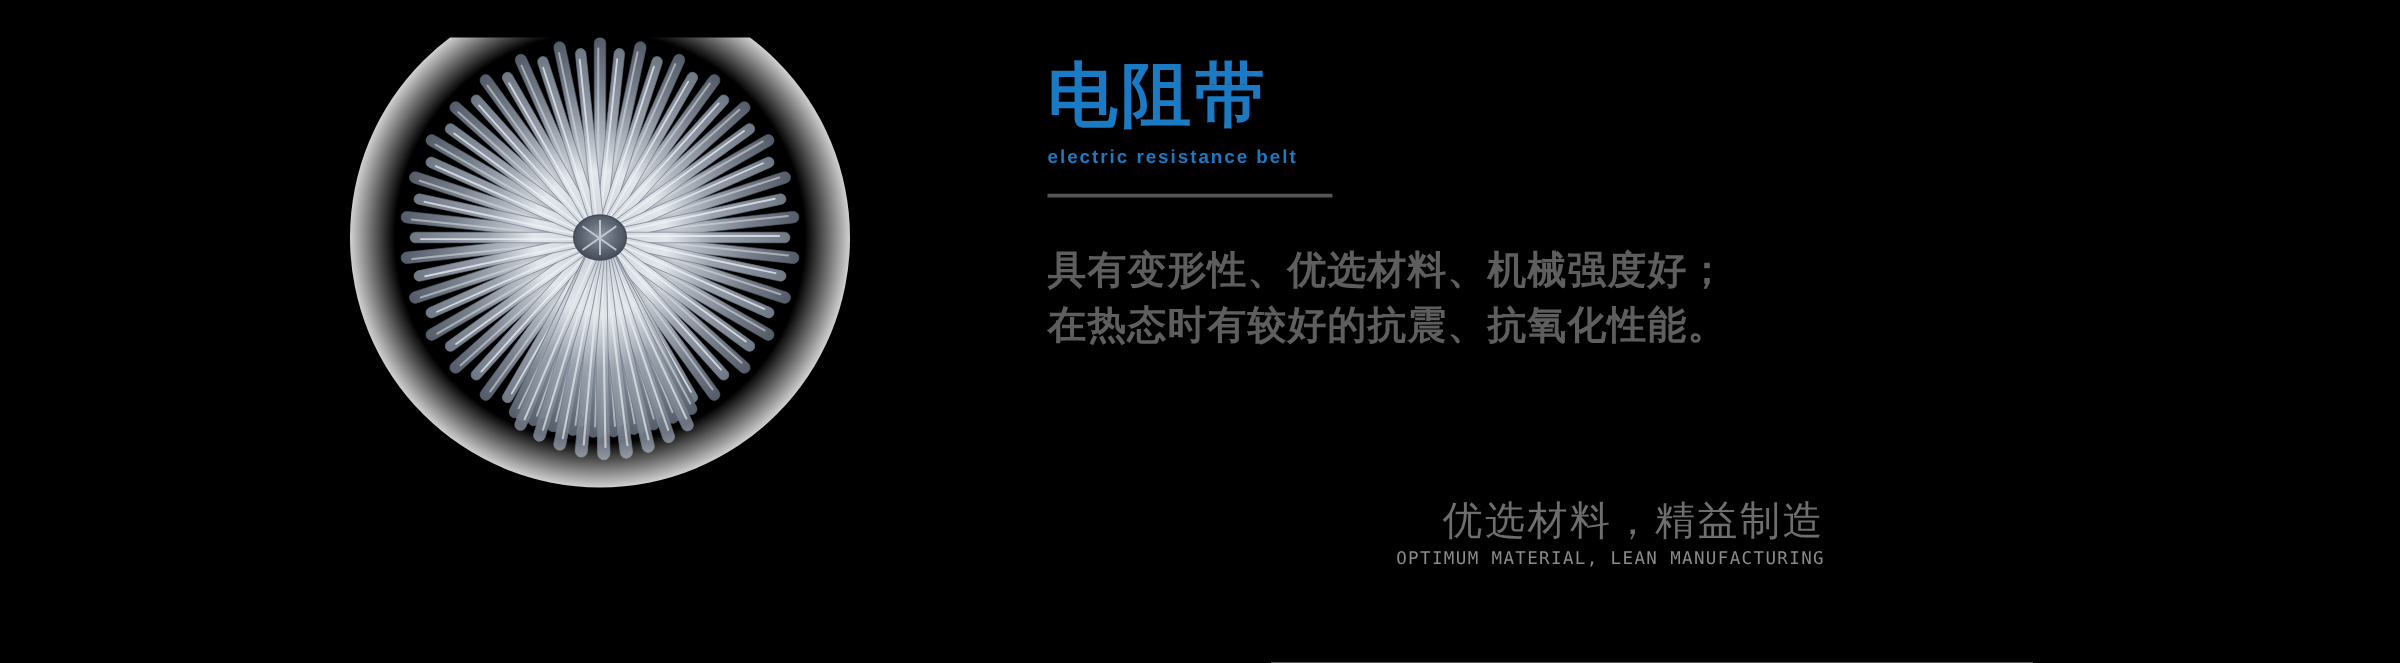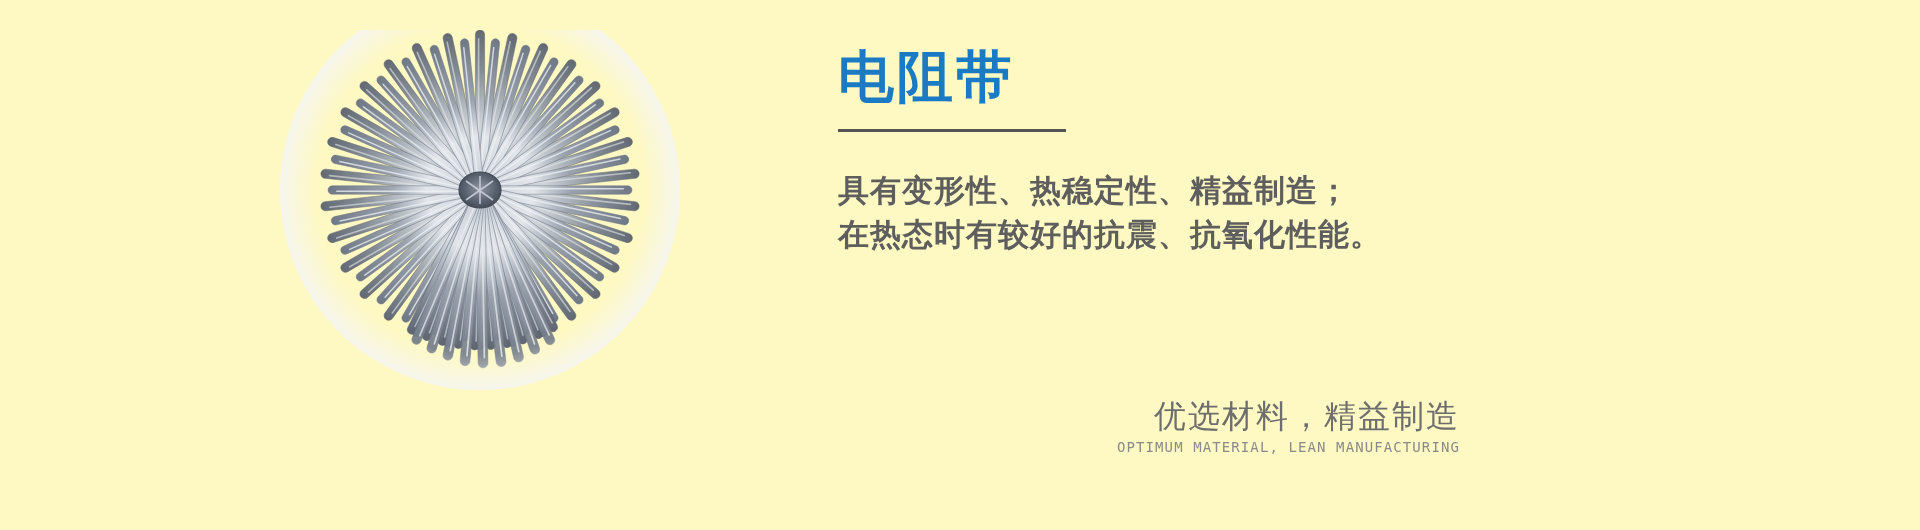--- a/index.html
+++ b/index.html
@@ -15,21 +15,21 @@
     background:#f5f5f5;
     font-family:"Liberation Sans","DejaVu Sans",sans-serif;
     position:relative;
   }
 
   
   .banner {
     position:relative;
     width:1920px;
     height:530px;
-    background:#fef9c3;
+    background:#000000;
   }
 
   
   .product-figure {
     position:absolute;
     left:280px;
     top:30px;
     width:400px;
     height:420px;
   }
@@ -251,25 +251,26 @@
       </g>
 
       <ellipse cx="200" cy="160" rx="200" ry="200" fill="url(#haloGrad)"></ellipse>
     </svg>
   </figure>
 
   <div class="copy">
 
     <h1 class="title-cn">电阻带</h1>
 
+    <p class="title-en">electric resistance belt</p>
 
     <div class="rule"></div>
 
     <div class="body-copy">
-      <span class="line">具有变形性、热稳定性、精益制造；</span>
+      <span class="line">具有变形性、优选材料、机械强度好；</span>
       <span class="line">在热态时有较好的抗震、抗氧化性能。</span>
     </div>
   </div>
 
   <div class="tagline">
     <div class="tagline-cn">优选材料，精益制造</div>
     <div class="tagline-en">OPTIMUM MATERIAL, LEAN MANUFACTURING</div>
   </div>
 
 </div>

